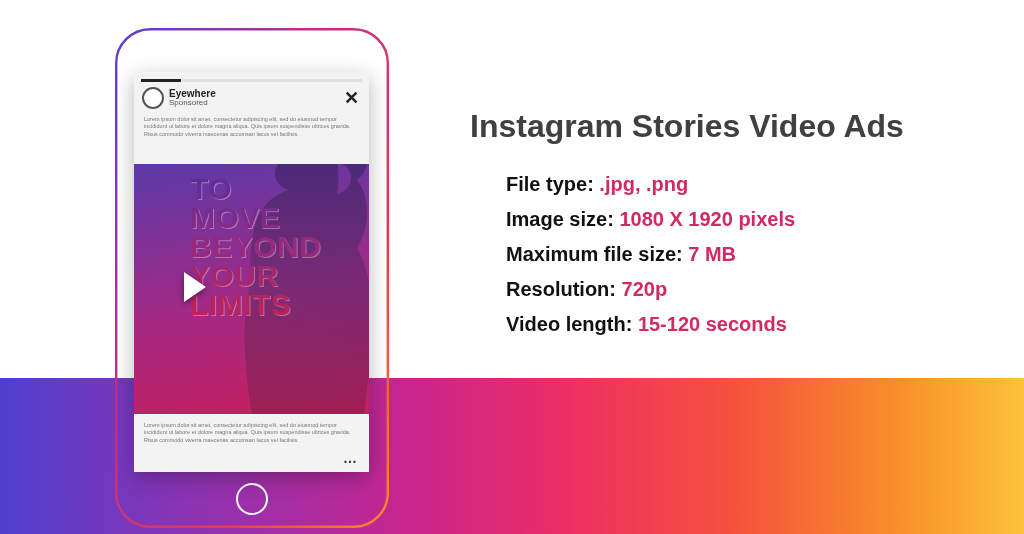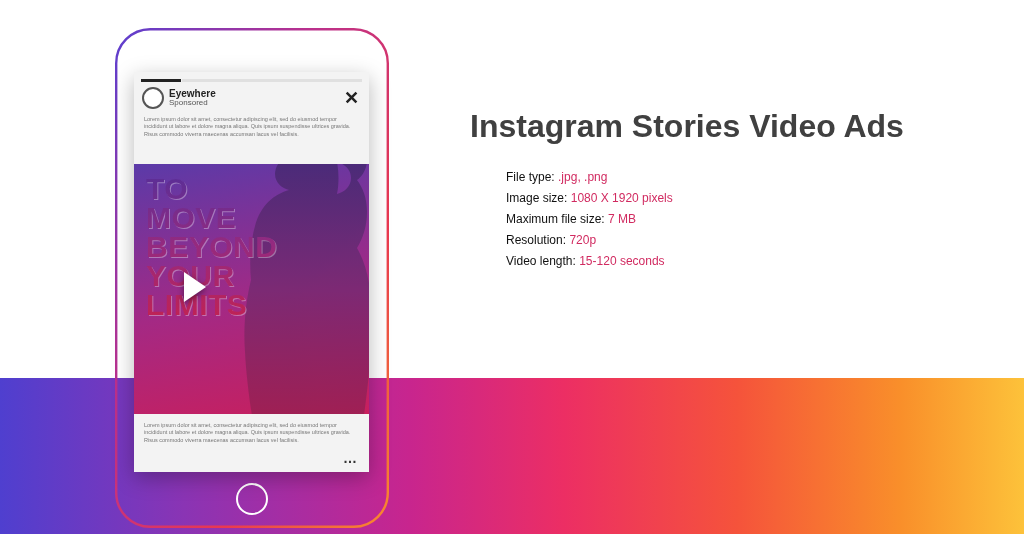--- a/index.html
+++ b/index.html
@@ -174,24 +174,24 @@
     width: 500px;
   }
   .spec-title {
     font-size: 32px;
     font-weight: 700;
     color: #404040;
     margin-bottom: 22px;
   }
   .spec-list {
     padding-left: 36px;
-    font-size: 12px;
+    font-size: 20px;
     line-height: 1.75;
     color: #111;
-    font-weight: 400;
+    font-weight: 700;
   }
   .spec-list .val {
     color: #d12a60;
   }
 </style>
 </head>
 <body>
 
 <div class="gradient-band"></div>
 
@@ -230,21 +230,21 @@
       <svg class="figure" viewBox="0 0 170 290">
         <defs>
           <linearGradient id="fg" x1="0" y1="0" x2="0" y2="1">
             <stop offset="0%" stop-color="#3d2b78"></stop>
             <stop offset="55%" stop-color="#7b2a74"></stop>
             <stop offset="100%" stop-color="#a01f52"></stop>
           </linearGradient>
         </defs>
         <path fill="url(#fg)" d="M88 8 c-10 0 -22 6 -24 20 c-1 8 2 15 6 20 c-14 4 -28 14 -34 36 c-4 14 -6 34 -4 54 c-5 20 -8 46 -6 72 c1 20 4 46 8 70 l110 0 c6 -40 10 -86 8 -120 c-1 -22 -6 -40 -14 -54 c6 -10 10 -22 10 -36 c0 -14 -4 -24 -10 -32 c6 -4 10 -12 10 -20 c0 -16 -16 -24 -28 -22 c-4 -6 -18 -8 -32 -8 z M70 14 c-8 2 -14 10 -14 18 c0 8 6 14 14 16 c-2 -10 -2 -24 0 -34 z M118 20 c8 2 14 8 14 16 c0 8 -6 14 -14 16 c2 -10 2 -22 0 -32 z"></path>
       </svg>
-      <div class="headline" style="white-space:pre;">TO
+      <div class="headline" style="white-space:pre;margin-left:44px;">TO
 MOVE
 BEYOND
 YOUR
 LIMITS</div>
       <div class="play"></div>
     </div>
 
     <div class="lorem-bottom">Lorem ipsum dolor sit amet, consectetur adipiscing elit, sed do eiusmod tempor incididunt ut labore et dolore magna aliqua. Quis ipsum suspendisse ultrices gravida. Risus commodo viverra maecenas accumsan lacus vel facilisis.</div>
     <div class="ellipsis">…</div>
   </div>

